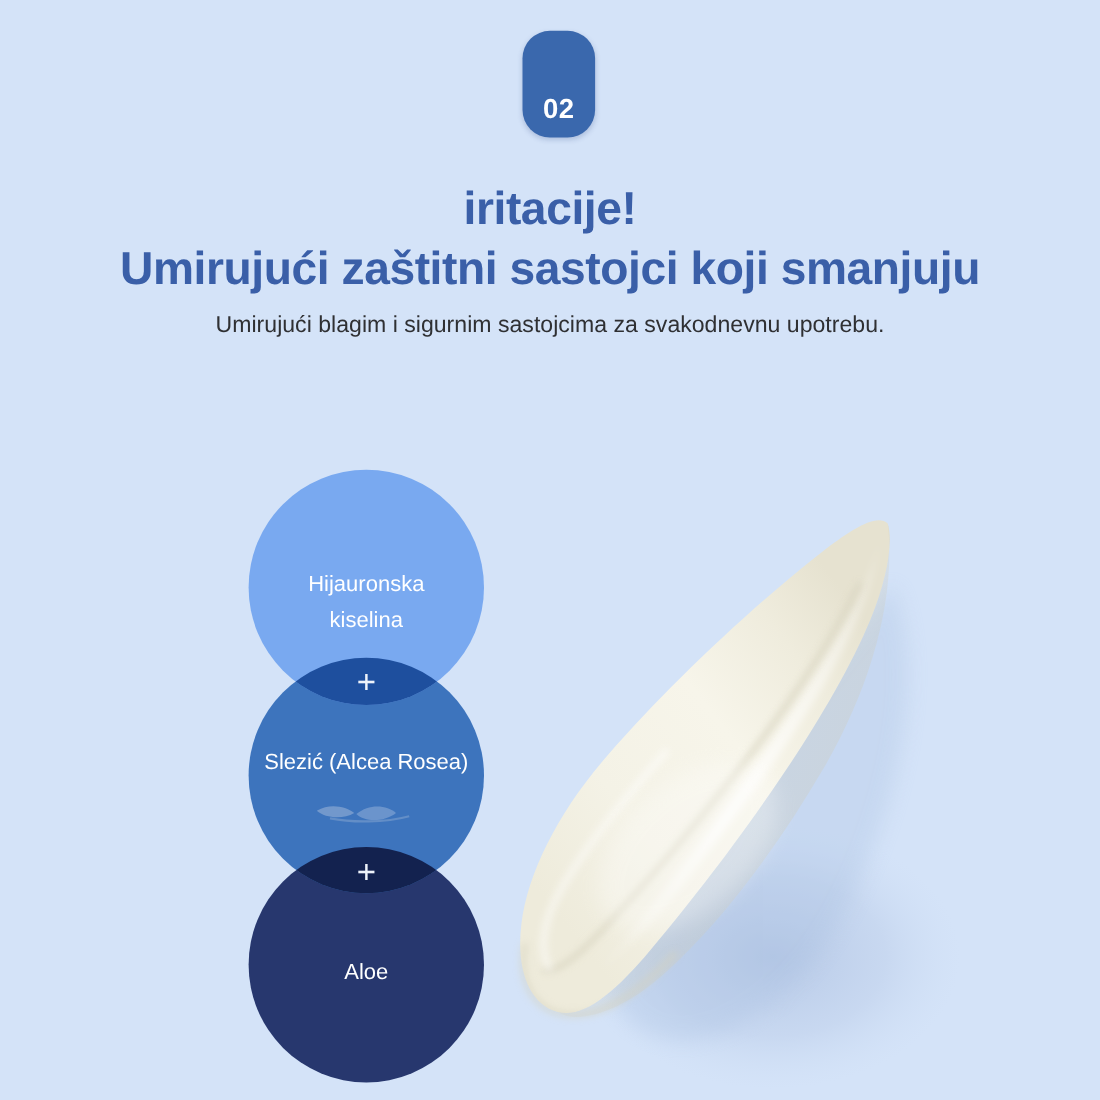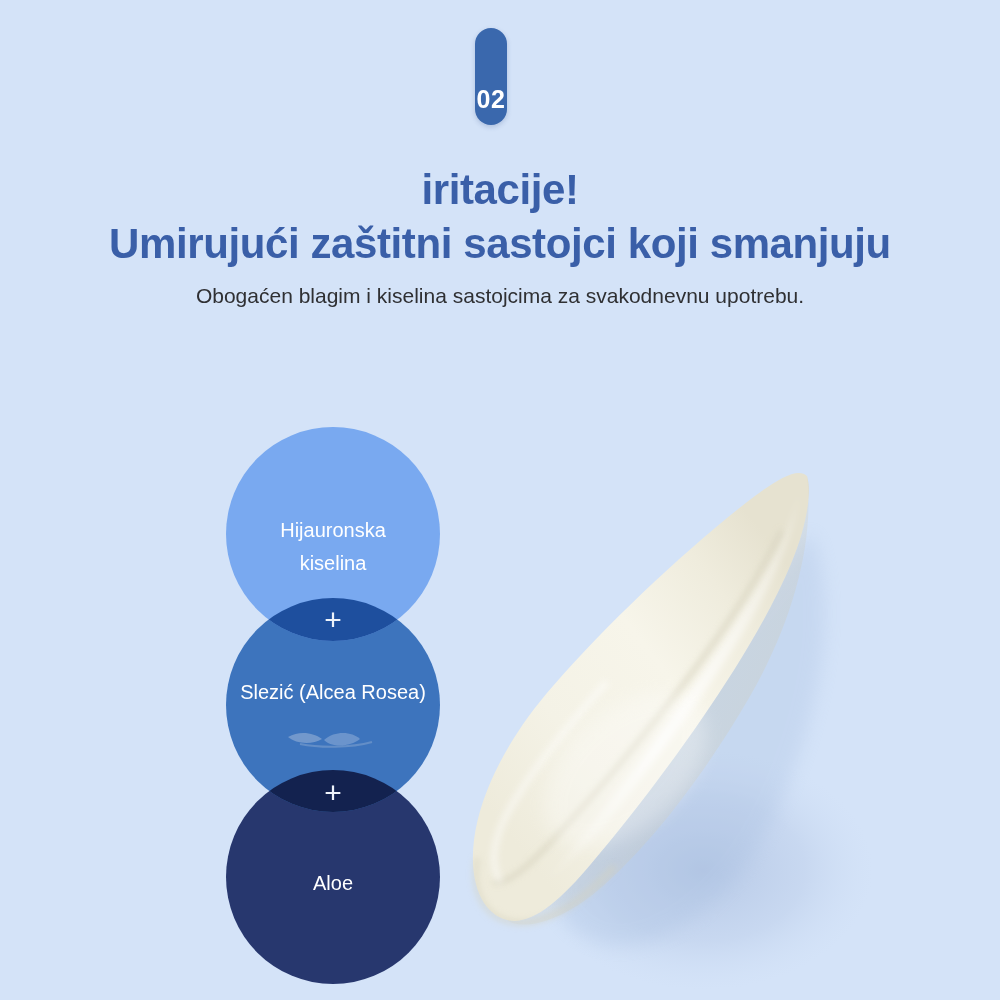--- a/index.html
+++ b/index.html
@@ -15,21 +15,21 @@
     height: 1000px;
     overflow: hidden;
     background: #d4e3f8;
   }
 
   
   .step-badge {
     position: absolute;
     left: 475px;
     top: 28px;
-    width: 32px;
+    width: 66px;
     height: 97px;
     border-radius: 25px;
     background: #3a68ad;
     box-shadow: 0 2px 5px rgba(40, 70, 130, 0.22);
   }
   .step-badge-number {
     position: absolute;
     left: 0;
     right: 0;
     bottom: 13px;
@@ -116,21 +116,21 @@
 
   <div class="step-badge">
     <div class="step-badge-number">02</div>
   </div>
 
   <div class="headline">
     <div>iritacije!</div>
     <div>Umirujući zaštitni sastojci koji smanjuju</div>
   </div>
 
-  <div class="subtitle">Obogaćen blagim i kiselina sastojcima za svakodnevnu upotrebu.</div>
+  <div class="subtitle">Umirujući blagim i sigurnim sastojcima za svakodnevnu upotrebu.</div>
 
   <div class="cream-wrap">
     <svg viewBox="0 0 440 560" xmlns="http://www.w3.org/2000/svg">
       <defs>
         <linearGradient id="creamBody" x1="0.15" y1="0.85" x2="0.85" y2="0.12">
           <stop offset="0%" stop-color="#eeebdb"></stop>
           <stop offset="28%" stop-color="#f4f2e6"></stop>
           <stop offset="58%" stop-color="#f7f5ea"></stop>
           <stop offset="82%" stop-color="#efecdd"></stop>
           <stop offset="100%" stop-color="#e6e2d0"></stop>

